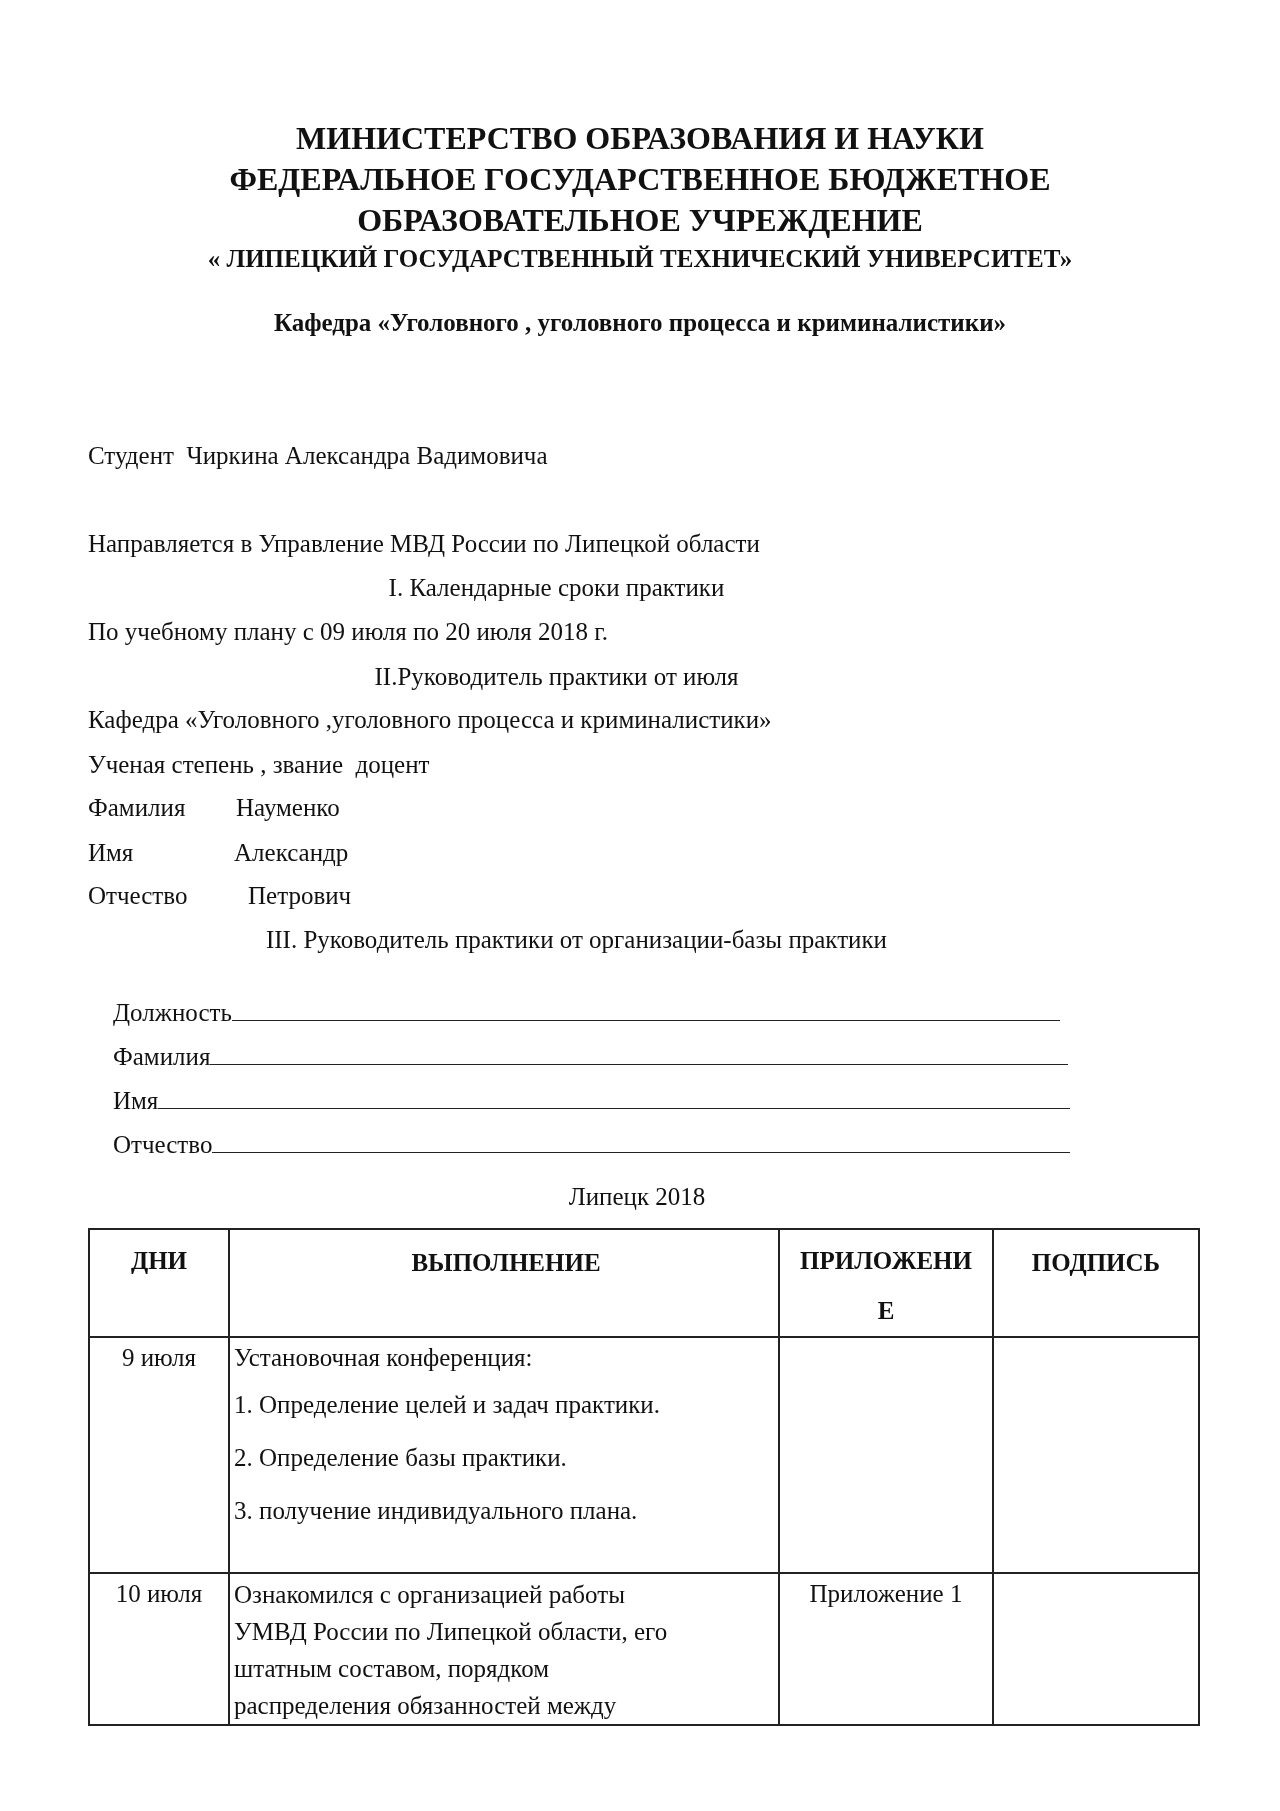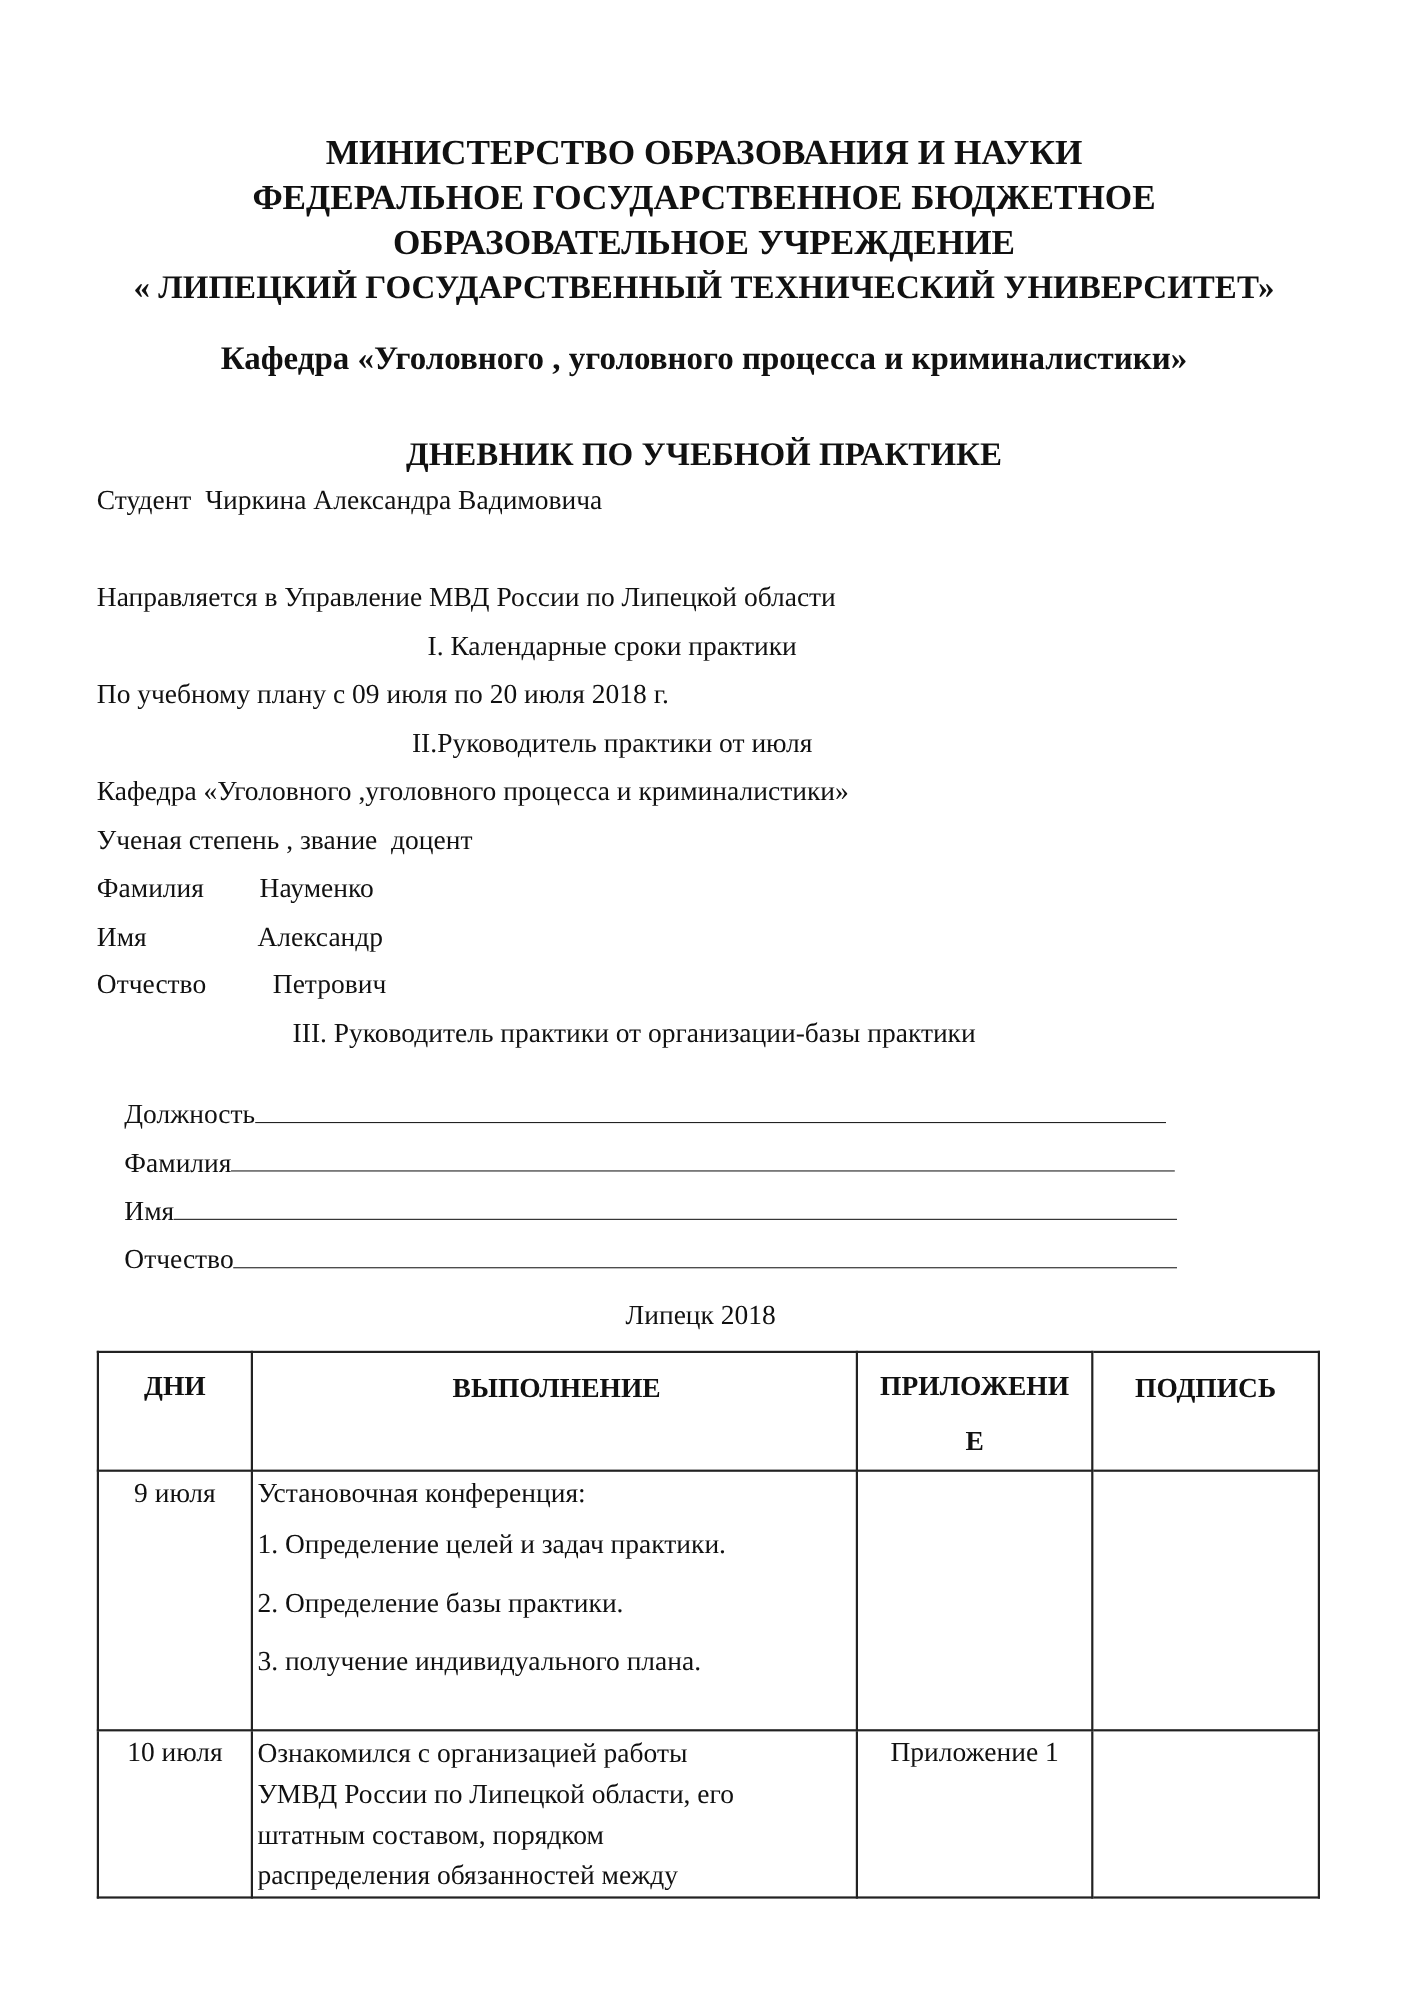--- a/index.html
+++ b/index.html
@@ -1,20 +1,20 @@
 <!DOCTYPE html>
 <html><head>
 <meta charset="utf-8">
 <style>
   html, body { margin: 0; padding: 0; background: #ffffff; }
   body { width: 1280px; height: 1811px; position: relative; font-family: "Liberation Serif", serif; color: #111; overflow: hidden; }
   .page { position: absolute; left: 0; top: 0; width: 1280px; height: 1811px; background: #fff; }
   .hdr { position: absolute; left: 0; width: 1280px; text-align: center; font-weight: bold; font-family: "Liberation Serif", serif; }
   .h1 { font-size: 32px; letter-spacing: 0px; }
-  .h2 { font-size: 30px; }
+  .h2 { font-size: 25px; }
   .line { position: absolute; left: 88px; font-size: 25px; white-space: pre; }
   .center { position: absolute; left: 0; width: 1113px; text-align: center; font-size: 25px; }
   .blank { display: inline-block; border-bottom: 1.5px solid #222; height: 22px; vertical-align: baseline; }
   table.diary { position: absolute; left: 88px; top: 1228px; border-collapse: collapse; font-size: 25px; }
   table.diary td, table.diary th { border: 2.5px solid #222; vertical-align: top; padding: 0; }
   table.diary th { font-weight: bold; text-align: center; padding-top: 8px; line-height: 50px; }
   .c-day { width: 138px; text-align: center; padding-top: 6px !important; }
   .c-exec { width: 544px; padding-left: 4px !important; }
   .c-app { width: 212px; text-align: center; padding-top: 6px !important; }
   .c-sign { width: 204px; }
@@ -25,21 +25,20 @@
 <body>
 
 <div class="page">
 
   <div class="hdr h1" style="top:120px;">МИНИСТЕРСТВО ОБРАЗОВАНИЯ И НАУКИ</div>
   <div class="hdr h1" style="top:161px;">ФЕДЕРАЛЬНОЕ ГОСУДАРСТВЕННОЕ БЮДЖЕТНОЕ</div>
   <div class="hdr h1" style="top:202px;">ОБРАЗОВАТЕЛЬНОЕ УЧРЕЖДЕНИЕ</div>
   <div class="hdr h2" style="top:245px;">« ЛИПЕЦКИЙ ГОСУДАРСТВЕННЫЙ ТЕХНИЧЕСКИЙ УНИВЕРСИТЕТ»</div>
   <div class="hdr h2" style="top:309px;">Кафедра «Уголовного , уголовного процесса и криминалистики»</div>
 
-  <div class="hdr h2" style="top:397px;">ДНЕВНИК ПО УЧЕБНОЙ ПРАКТИКЕ</div>
 
   <div class="line" style="top:442px;">Студент  Чиркина Александра Вадимовича</div>
   <div class="line" style="top:530px;">Направляется в Управление МВД России по Липецкой области</div>
 
   <div class="center" style="top:574px;">I. Календарные сроки практики</div>
   <div class="line" style="top:618px;">По учебному плану с 09 июля по 20 июля 2018 г.</div>
 
   <div class="center" style="top:663px;">II.Руководитель практики от июля</div>
   <div class="line" style="top:706px;">Кафедра «Уголовного ,уголовного процесса и криминалистики»</div>
   <div class="line" style="top:751px;">Ученая степень , звание  доцент</div>

